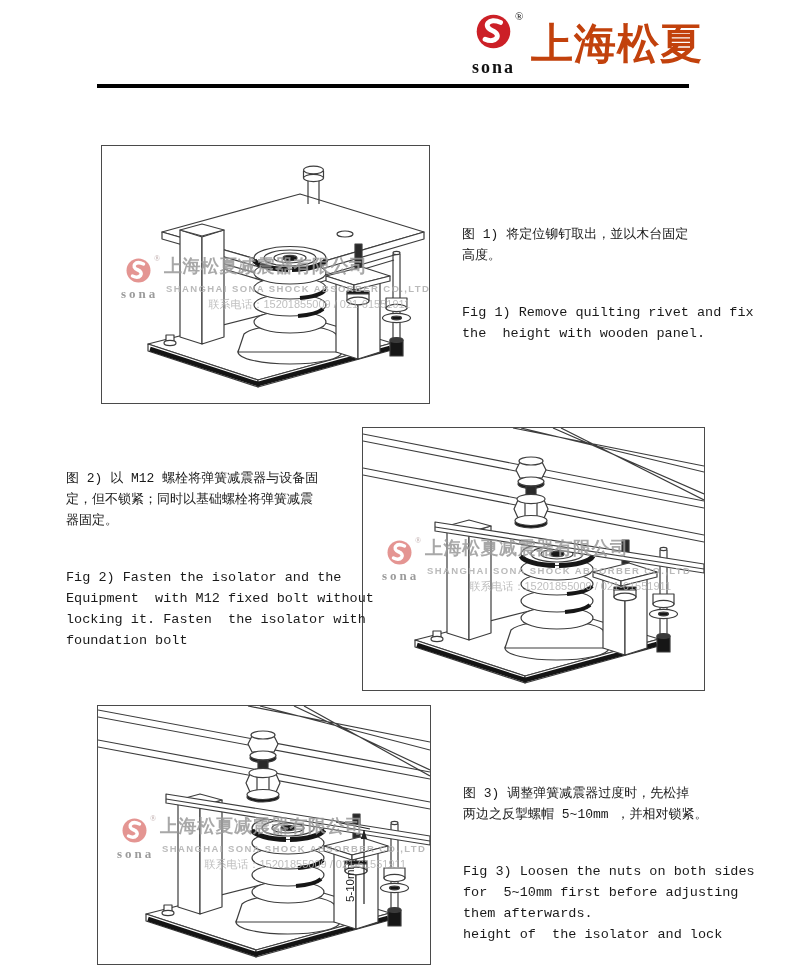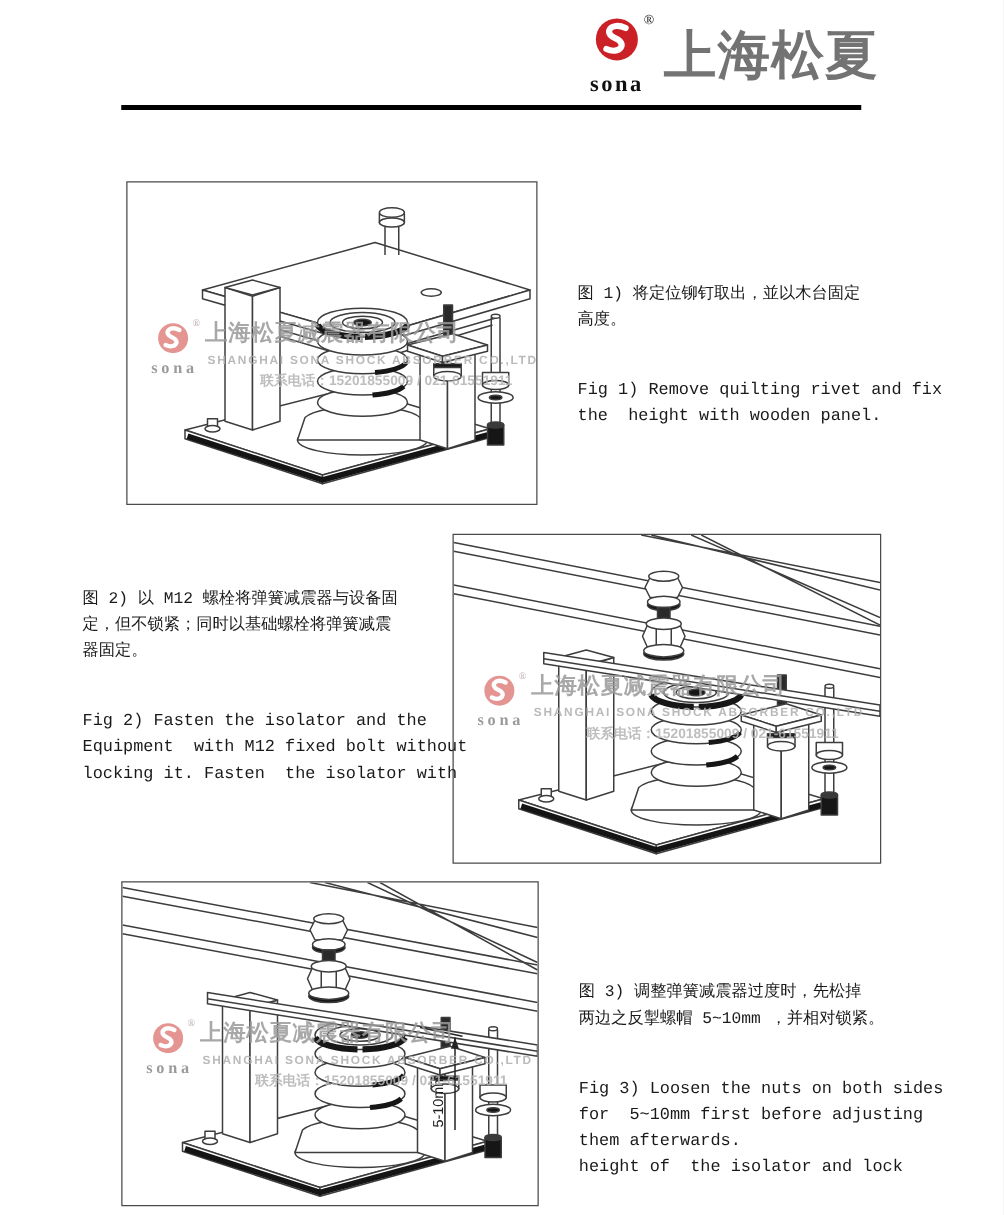--- a/index.html
+++ b/index.html
@@ -8,40 +8,40 @@
   }
   html,body{margin:0;padding:0;background:#e8e8e8;}
   .page{position:relative;width:803px;height:972px;background:#fff;margin:0 auto;
         overflow:hidden;font-family:"Liberation Mono","DejaVu Sans Mono",monospace;color:var(--text);}
   
   .hdr-mark{position:absolute;left:476px;top:14px;width:35px;height:35px;}
   .hdr-reg{position:absolute;left:515px;top:10px;font-size:11px;font-family:"Liberation Serif",serif;color:#111;}
   .hdr-brand{position:absolute;left:472px;top:57px;font-size:18px;font-weight:bold;
              font-family:"Liberation Serif","DejaVu Serif",serif;letter-spacing:2px;color:#111;}
   .hdr-company{position:absolute;left:531px;top:16px;font-size:42px;font-weight:800;
-               font-family:"Liberation Sans","DejaVu Sans",sans-serif;letter-spacing:1px;color:#737373;white-space:nowrap;}
+               font-family:"Liberation Sans","DejaVu Sans",sans-serif;letter-spacing:1px;color:#c2410c;white-space:nowrap;}
   .hdr-rule{position:absolute;left:97px;top:84px;width:592px;height:4px;background:var(--rule_black);}
   
   .fig{position:absolute;background:#fff;border:1.6px solid #4a4a4a;}
   #fig1{left:101px;top:145px;width:327px;height:257px;}
   #fig2{left:362px;top:427px;width:341px;height:262px;}
   #fig3{left:97px;top:705px;width:332px;height:258px;}
   .fig svg.draw{position:absolute;left:0;top:0;width:100%;height:100%;}
   
   .wm{position:absolute;left:0;top:0;right:0;bottom:0;opacity:.85;pointer-events:none;}
   .wm-mark{position:absolute;left:24px;top:112px;width:25px;height:25px;}
   .wm-reg{position:absolute;left:52px;top:108px;font-size:8px;color:#b5a0a0;font-family:"Liberation Serif",serif;}
   .wm-brand{position:absolute;left:19px;top:140px;font-size:13px;font-weight:bold;letter-spacing:3px;
             font-family:"Liberation Serif",serif;color:#8a8a8a;}
   .wm-cn{position:absolute;left:62px;top:108px;font-size:18px;font-weight:600;letter-spacing:.5px;
          font-family:"Liberation Sans",sans-serif;color:var(--watermark_gray);white-space:nowrap;}
   .wm-en{position:absolute;left:64px;top:137px;font-size:9.5px;font-weight:bold;letter-spacing:1.4px;
          font-family:"Liberation Sans",sans-serif;color:#aeaeae;white-space:nowrap;text-align:right;}
   .wm-phone{position:absolute;left:62px;top:151px;width:246px;text-align:right;font-size:11px;
-            font-weight:bold;color:#b3b3b3;font-family:"Liberation Sans",sans-serif;white-space:nowrap;}
+            font-weight:normal;color:#b3b3b3;font-family:"Liberation Sans",sans-serif;white-space:nowrap;}
   
   .caption{position:absolute;line-height:21px;}
   #cap1{left:462px;top:224px;width:316px;}
   #cap2{left:66px;top:468px;width:322px;}
   #cap3{left:463px;top:783px;width:322px;}
   .cap-cn{font-size:13px;}
   .cap-cn div,.cap-en div{white-space:pre;}
   .cap-en{margin-top:36px;font-size:13.5px;}
 </style>
 </head>
@@ -224,20 +224,21 @@
   <div class="caption" id="cap2">
     <div class="cap-cn">
         <div>图 2) 以 M12 螺栓将弹簧减震器与设备固</div>
         <div>定，但不锁紧；同时以基础螺栓将弹簧减震</div>
         <div>器固定。</div>
       </div>
     <div class="cap-en">
         <div>Fig 2) Fasten the isolator and the</div>
         <div>Equipment  with M12 fixed bolt without</div>
         <div>locking it. Fasten  the isolator with</div>
+        <div>foundation bolt</div>
       </div>
   </div>
   <div class="caption" id="cap3">
     <div class="cap-cn">
         <div>图 3) 调整弹簧减震器过度时，先松掉</div>
         <div>两边之反掣螺帽 5~10mm ，并相对锁紧。</div>
       </div>
     <div class="cap-en">
         <div>Fig 3) Loosen the nuts on both sides</div>
         <div>for  5~10mm first before adjusting</div>

